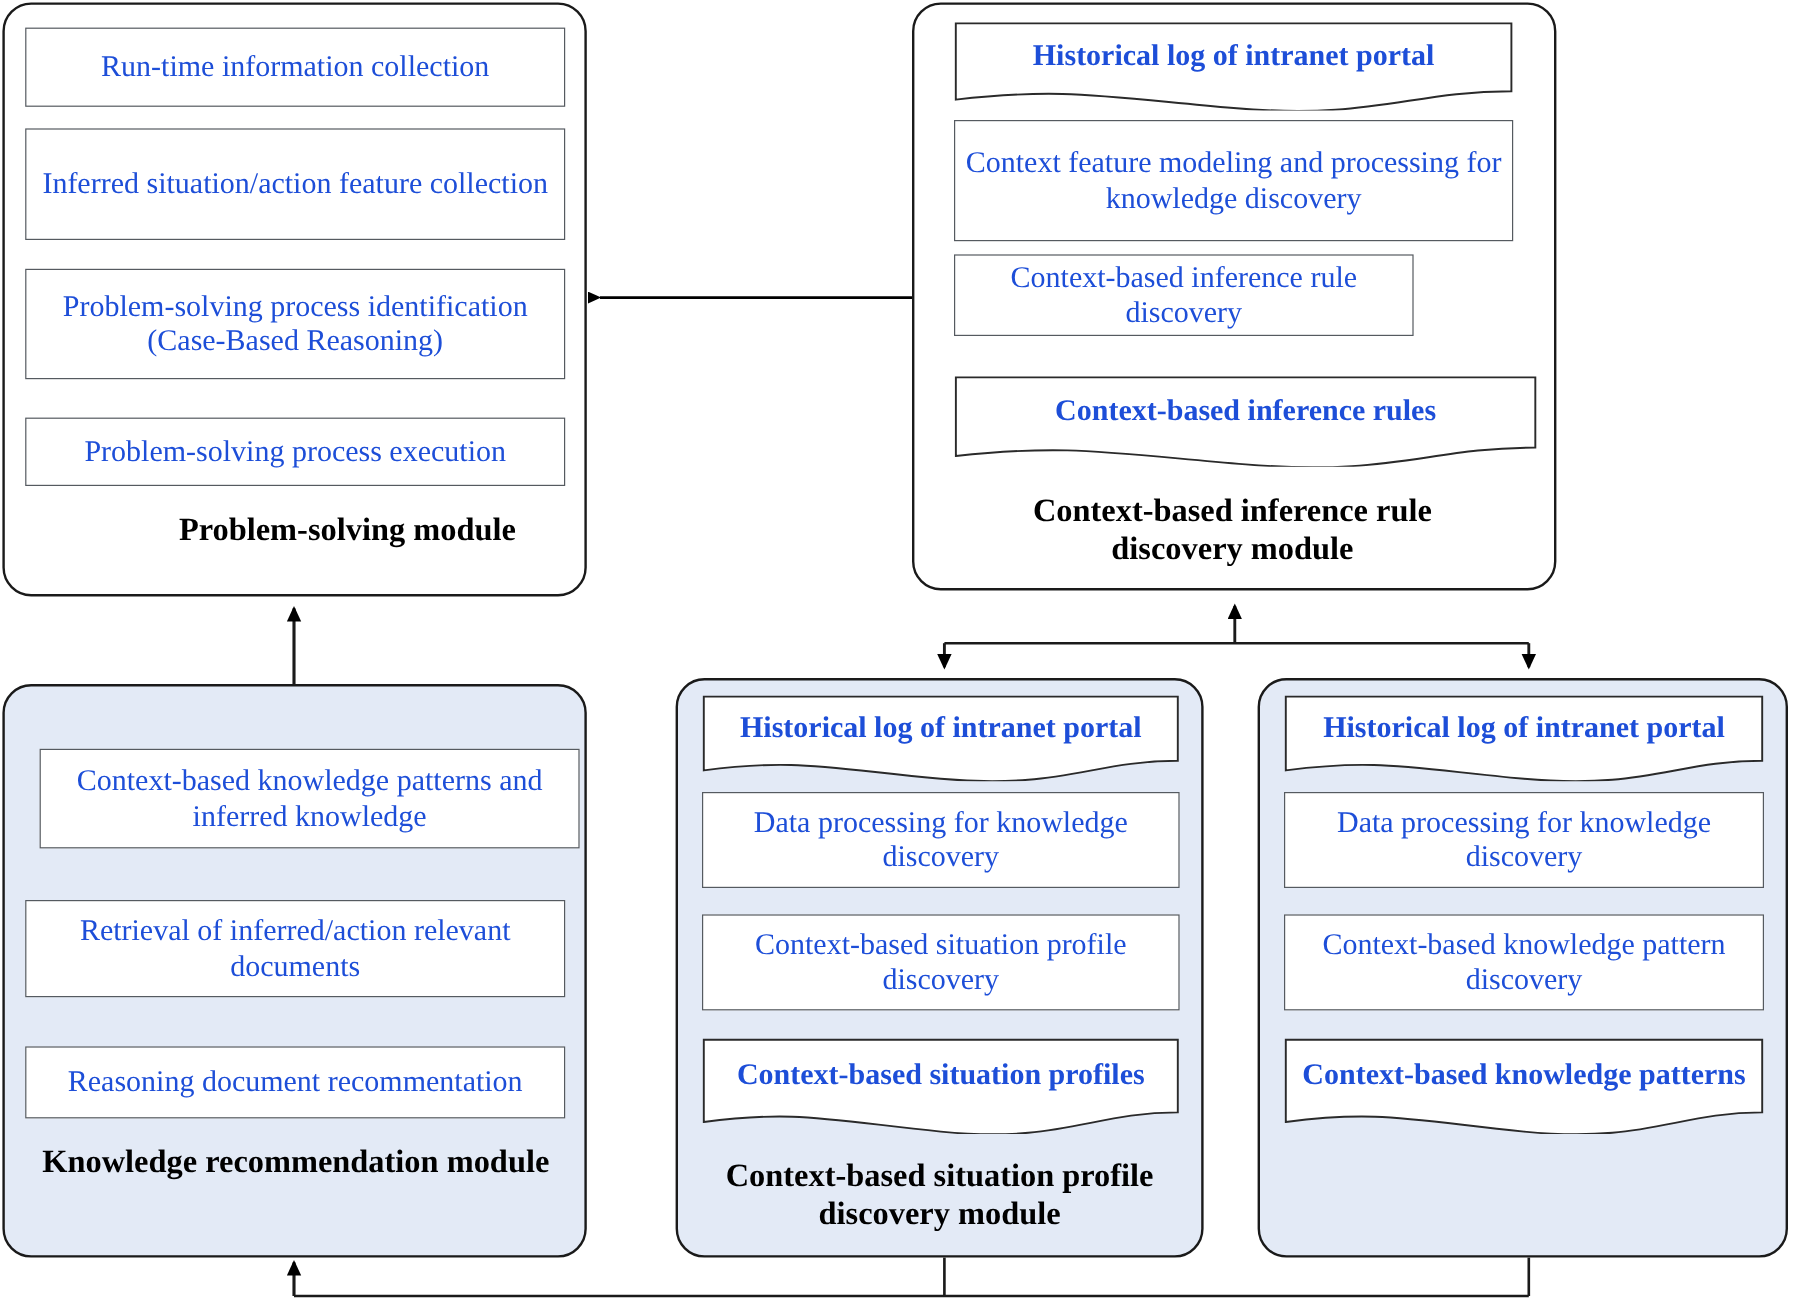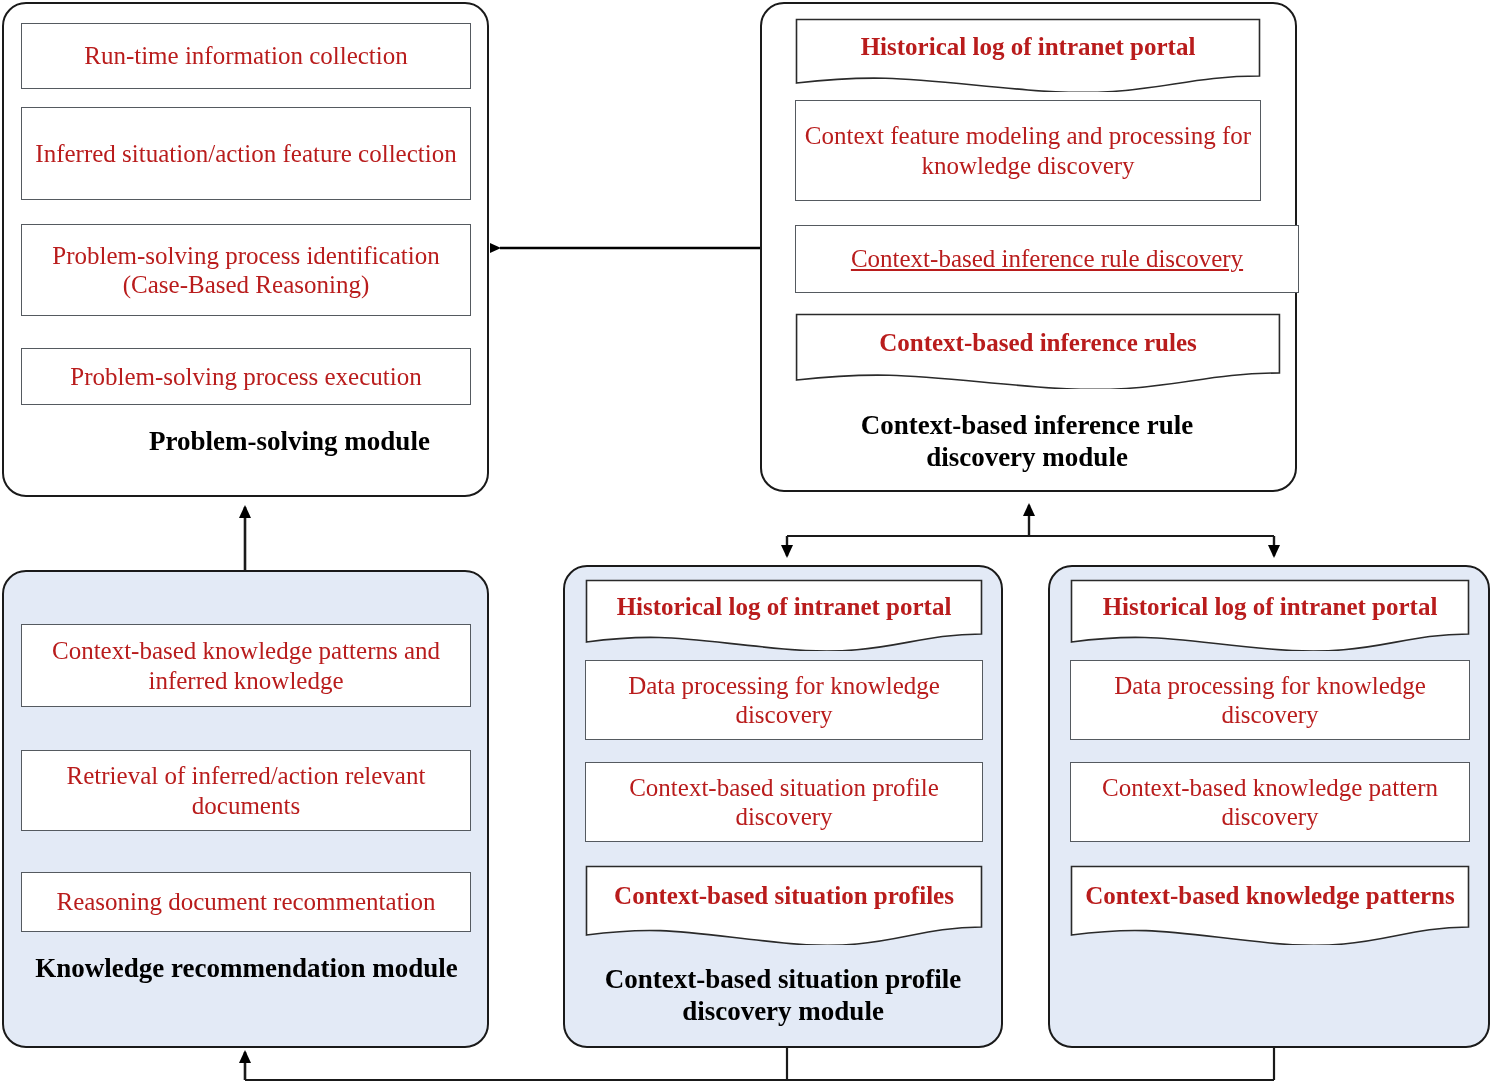--- a/index.html
+++ b/index.html
@@ -27,21 +27,21 @@
   }
   .node {
     position: absolute;
     box-sizing: border-box;
     display: flex;
     align-items: center;
     justify-content: center;
     text-align: center;
     background: #ffffff;
     border: 1.6px solid #555a60;
-    color: #b91c1c;
+    color: #1d4ed8;
     font-size: 25px;
     line-height: 1.18;
     padding: 0 6px;
   }
   .node.doc {
     border: none;
     background: transparent;
     padding: 0;
     font-weight: bold;
   }
@@ -140,36 +140,36 @@
   <div class="module" style="left:760px; top:2px; width:537px; height:490px;">
     <div class="node doc" style="left:33px; top:14px; width:466px; height:74px;">
       <svg class="doc-svg" viewBox="0 0 466 74" preserveAspectRatio="none">
         <path d="M1.5,1.5 L464.5,1.5 L464.5,58 C380,58 350,82 233,72 C120,62 90,55 1.5,65 Z" fill="#ffffff" stroke="#2a2a2a" stroke-width="1.6" vector-effect="non-scaling-stroke"></path>
       </svg>
       <span class="doc-label" style="margin-bottom:16px;">Historical log of intranet portal</span>
     </div>
     <div class="node" style="left:33px; top:96px; width:466px; height:101px;">
       <span>Context feature modeling and processing for knowledge discovery</span>
     </div>
-    <div class="node" style="left:33px; top:221px; width:504px; height:68px;text-decoration:underline;">
+    <div class="node" style="left:33px; top:208px; width:383px; height:68px;">
       <span>Context-based inference rule discovery</span>
     </div>
     <div class="node doc" style="left:33px; top:309px; width:486px; height:76px;">
       <svg class="doc-svg" viewBox="0 0 466 76" preserveAspectRatio="none">
         <path d="M1.5,1.5 L464.5,1.5 L464.5,60 C380,60 350,84 233,74 C120,64 90,57 1.5,67 Z" fill="#ffffff" stroke="#2a2a2a" stroke-width="1.6" vector-effect="non-scaling-stroke"></path>
       </svg>
       <span class="doc-label" style="margin-bottom:16px;">Context-based inference rules</span>
     </div>
     <div class="module-title" style="left:60px; top:405px; width:410px;">
       <span>Context-based inference rule discovery module</span>
     </div>
   </div>
 
   <div class="module blue" style="left:2px; top:570px; width:487px; height:478px;">
-    <div class="node" style="left:17px; top:52px; width:450px; height:83px;">
+    <div class="node" style="left:29px; top:52px; width:450px; height:83px;">
       <span>Context-based knowledge patterns and inferred knowledge</span>
     </div>
     <div class="node" style="left:17px; top:178px; width:450px; height:81px;">
       <span>Retrieval of inferred/action relevant documents</span>
     </div>
     <div class="node" style="left:17px; top:300px; width:450px; height:60px;">
       <span>Reasoning document recommentation</span>
     </div>
     <div class="module-title" style="left:30px; top:380px; width:425px;">
       <span>Knowledge recommendation module</span>

